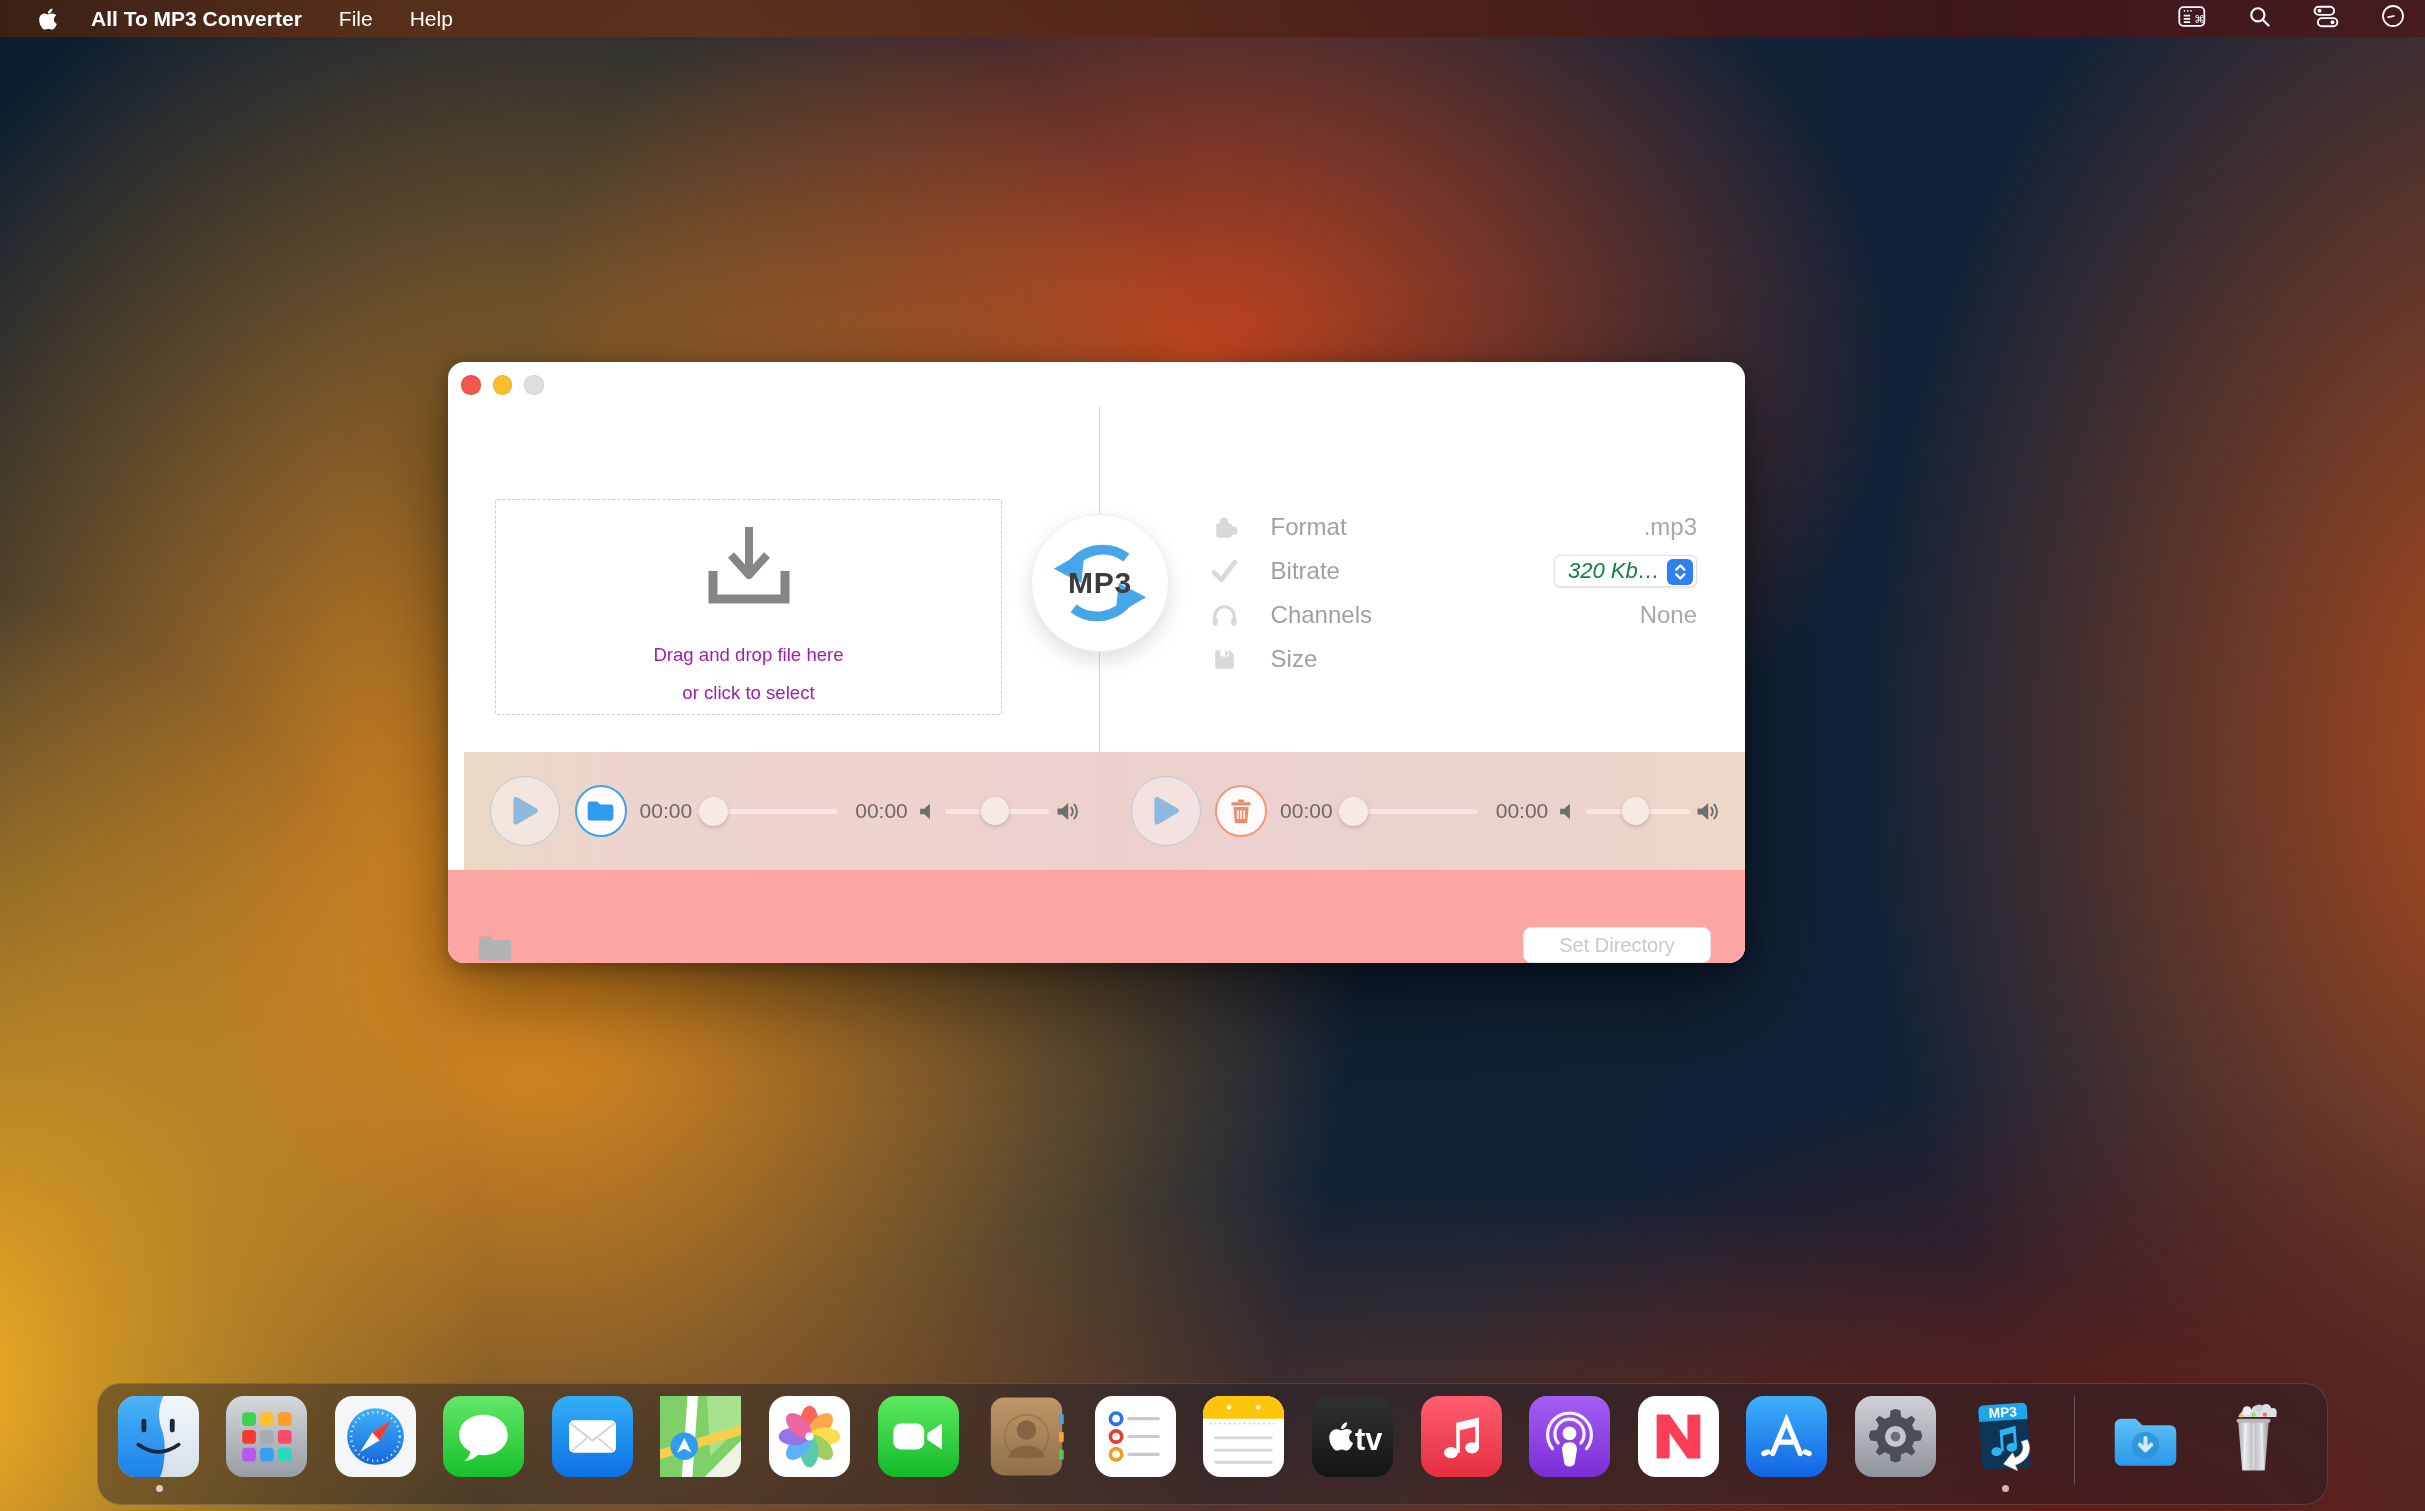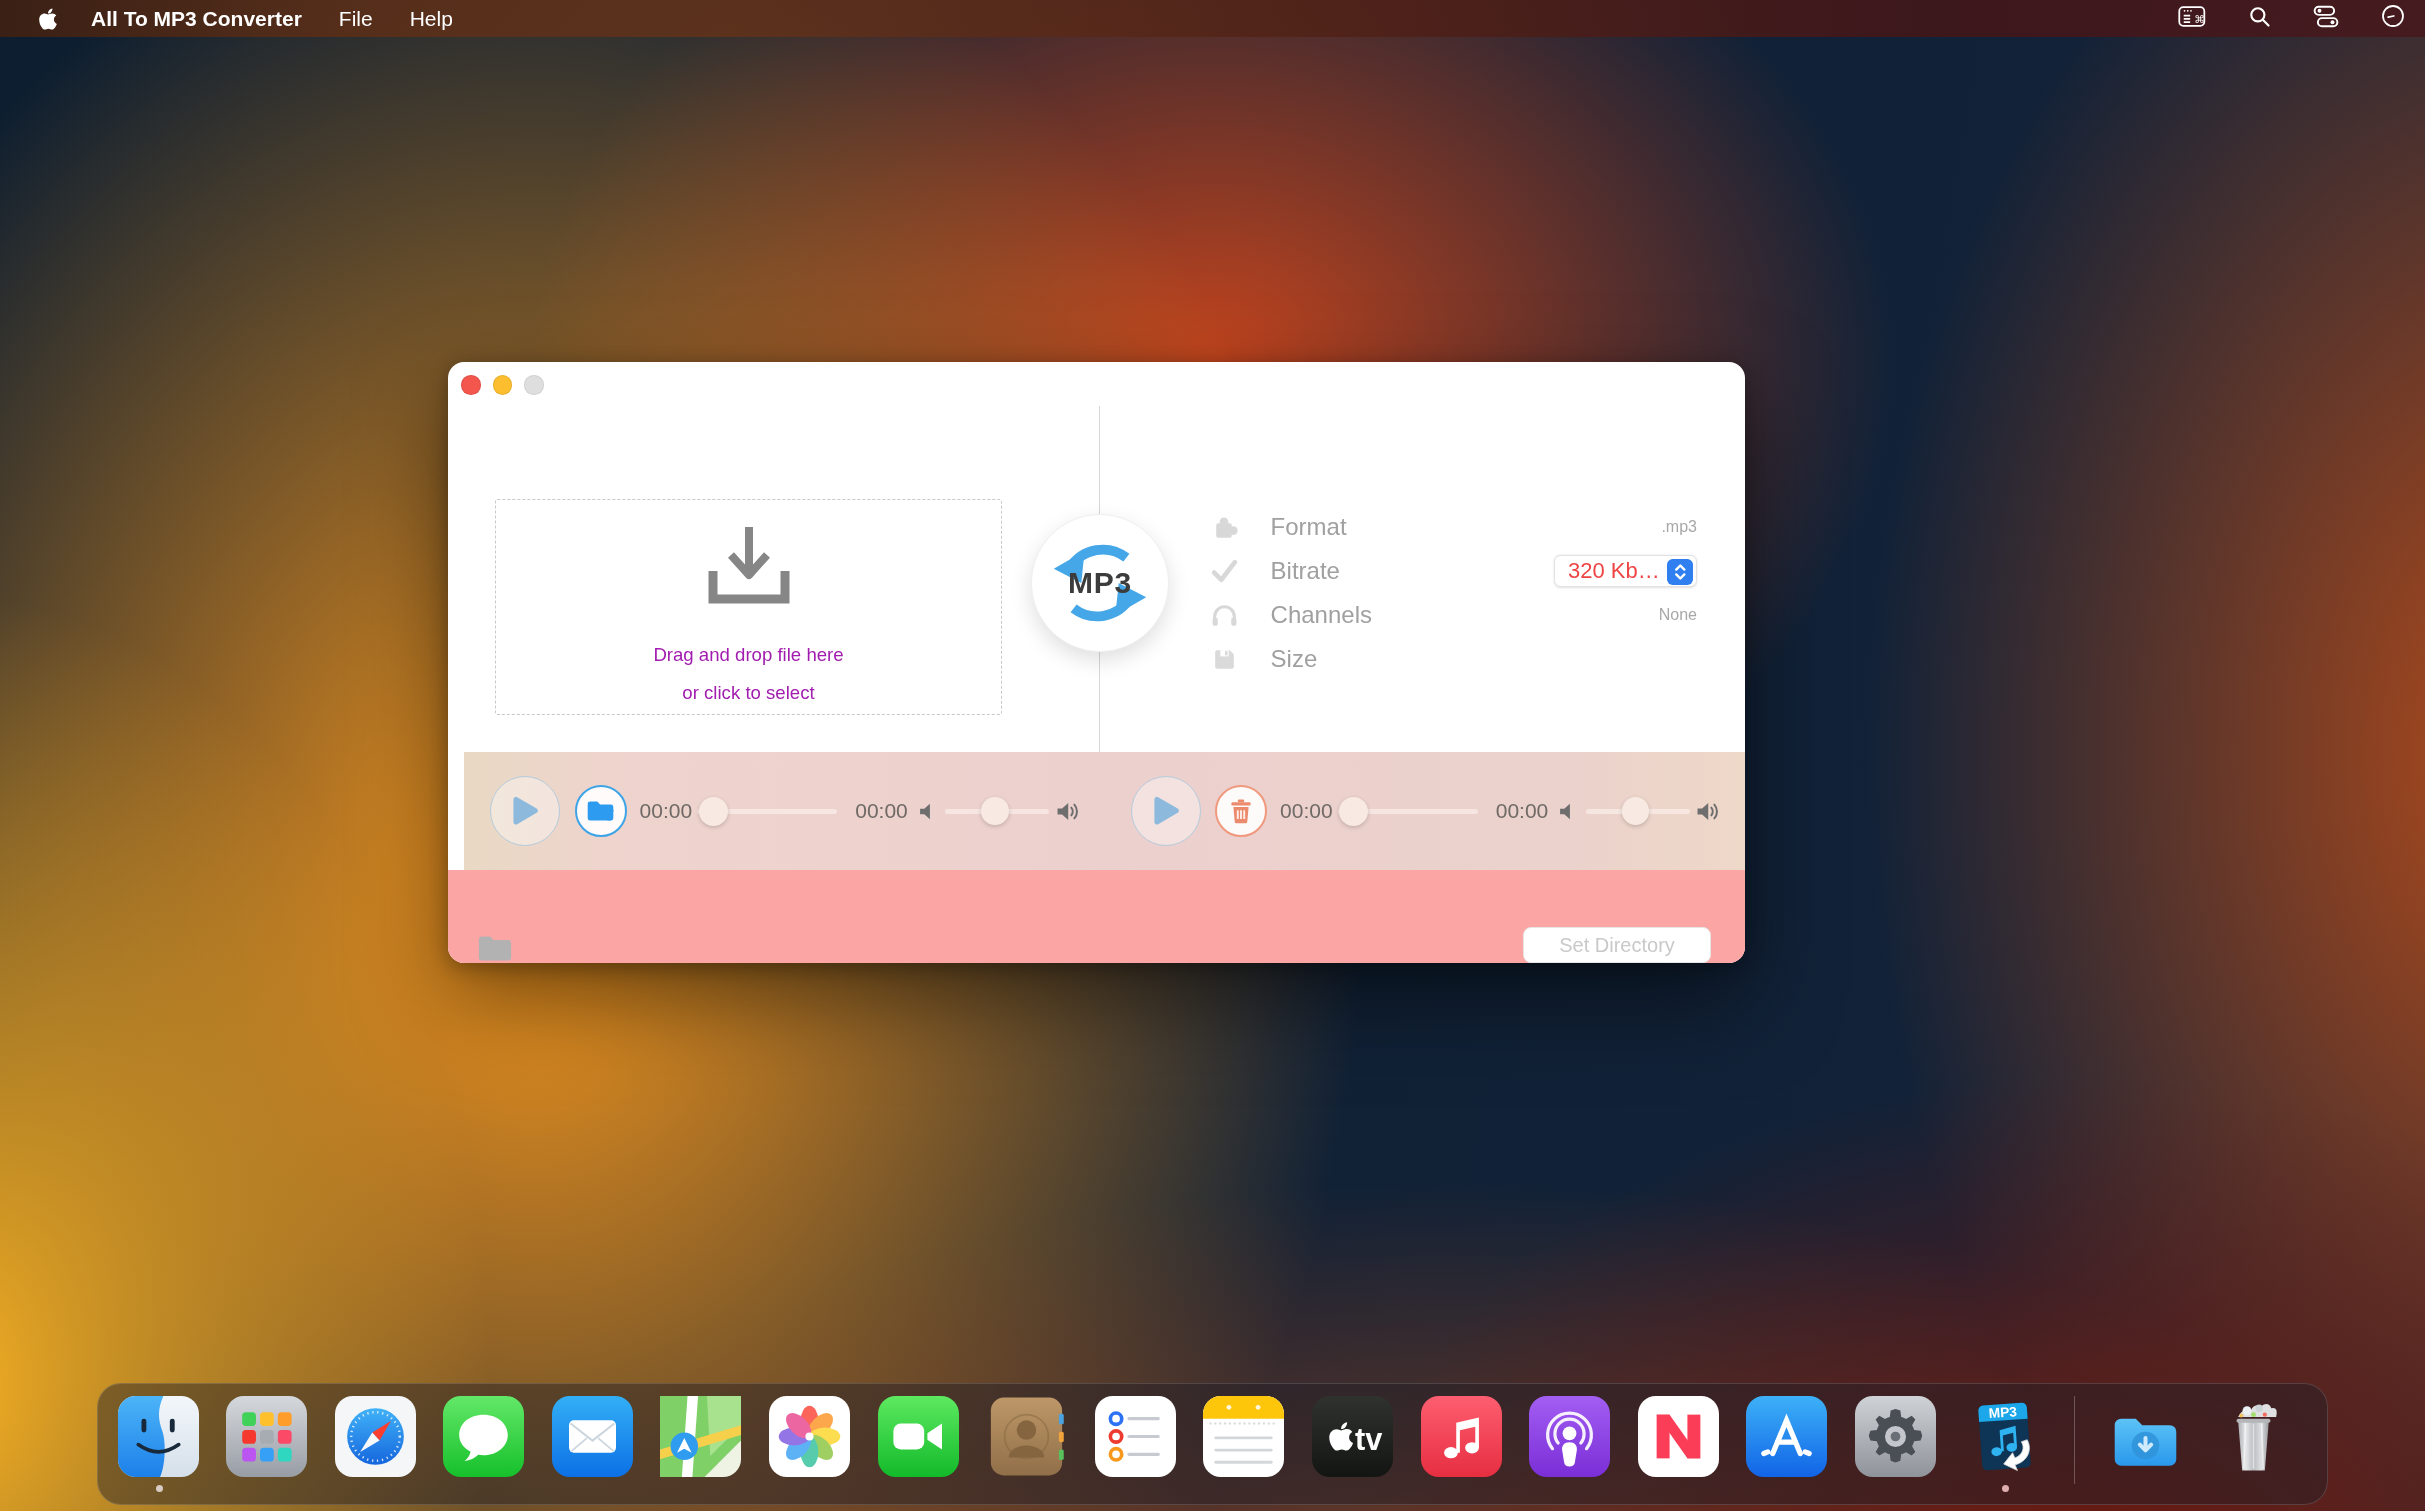--- a/index.html
+++ b/index.html
@@ -59,27 +59,27 @@
     background:#fff; border:0.8px solid #efefef;
     box-shadow:0 8px 21px rgba(0,0,0,.13);
     display:flex; align-items:center; justify-content:center;
   }
   .badge .badge-label { position:absolute; font-size:30px; font-weight:bold; color:#3c3c3c; letter-spacing:0.8px; }
 
   .settings { position:absolute; left:758px; top:143px; width:491px; }
   .srow { height:44px; display:flex; align-items:center; }
   .srow .sicon { width:37px; display:flex; justify-content:center; }
   .srow .slabel { margin-left:27.6px; font-size:24px; color:#a0a0a0; }
-  .srow .svalue { margin-left:auto; font-size:16px; color:#a8a8a8; }
+  .srow .svalue { margin-left:auto; font-size:24px; color:#a8a8a8; }
   .dropdown {
     margin-left:auto; width:143px; height:32px; background:#fff;
     border:0.8px solid #e2e2e2; border-radius:6.5px; box-shadow:0 0.8px 2.4px rgba(0,0,0,.12);
     display:flex; align-items:center; padding-left:13px; position:relative;
   }
-  .dropdown .dd-value { font-size:22px; color:#ef4444; }
+  .dropdown .dd-value { font-size:22px; color:#15803d;font-style:italic; }
   .dropdown .dd-step {
     position:absolute; right:3.2px; top:3.2px; width:26px; height:26px; border-radius:5.7px;
     background:#2f7ff0; display:flex; align-items:center; justify-content:center;
   }
   
   .playerbar {
     position:absolute; left:16px; right:0; top:390px; height:118px; display:flex;
     background:linear-gradient(90deg,#e9d9c4 0%, #eed4cd 11%, #ecd0ce 50%, #ebd2cc 86%, #eed8c8 100%);
   }
   .player { width:50%; display:flex; align-items:center; padding:0 23px 0 26px; }

